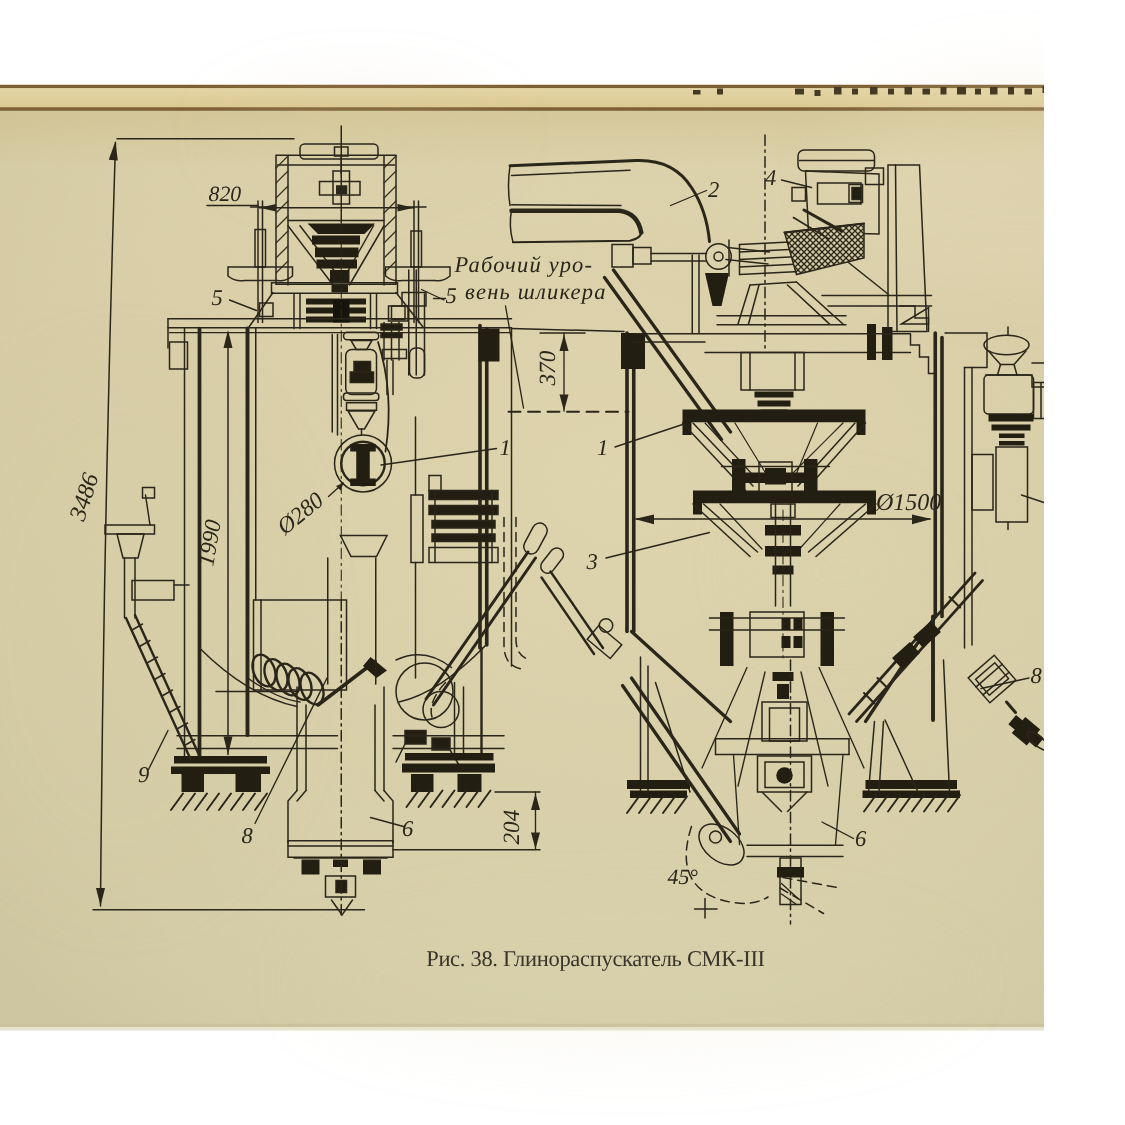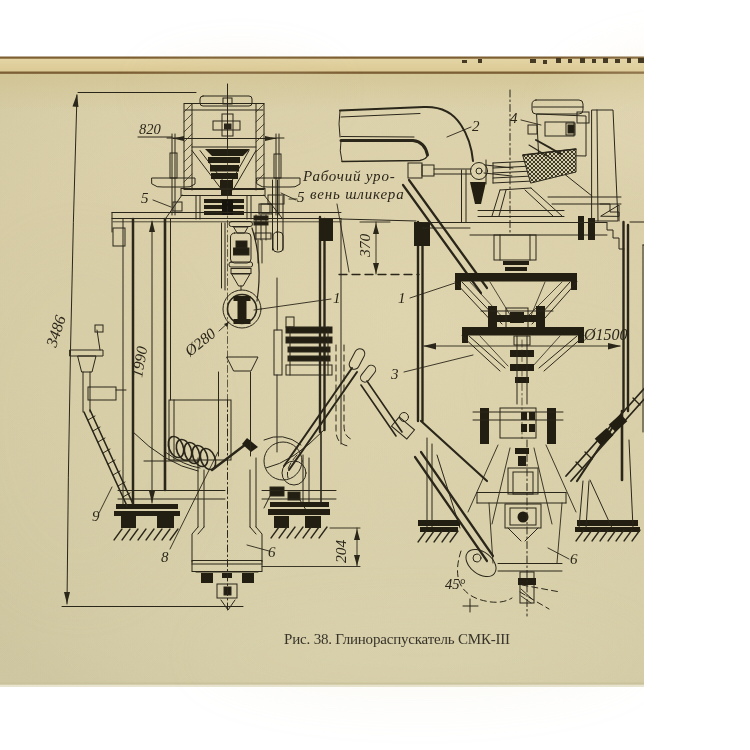--- a/index.html
+++ b/index.html
@@ -1,16 +1,16 @@
 <!DOCTYPE html>
 <html><head>
 <meta charset="utf-8">
 <style>
   html,body{margin:0;padding:0;background:#ffffff;}
-  #page{position:relative;width:644px;height:750px;overflow:hidden;
+  #page{position:relative;width:696px;height:750px;overflow:hidden;
         font-family:"Liberation Serif", serif;}
 </style>
 </head>
 <body>
 <div id="page">
 <svg width="750" height="750" viewBox="0 0 750 750">
 <defs>
   <linearGradient id="paperV" x1="0" y1="0" x2="0" y2="1">
     <stop offset="0" stop-color="#dbd1ab"></stop>
     <stop offset="0.25" stop-color="#d8cda6"></stop>

